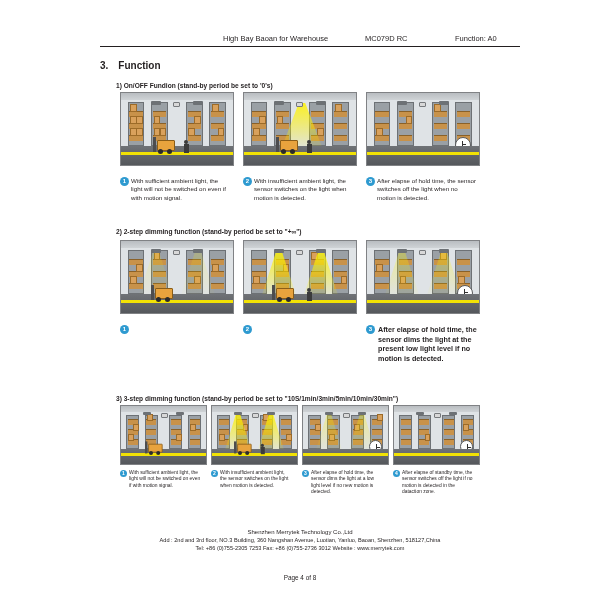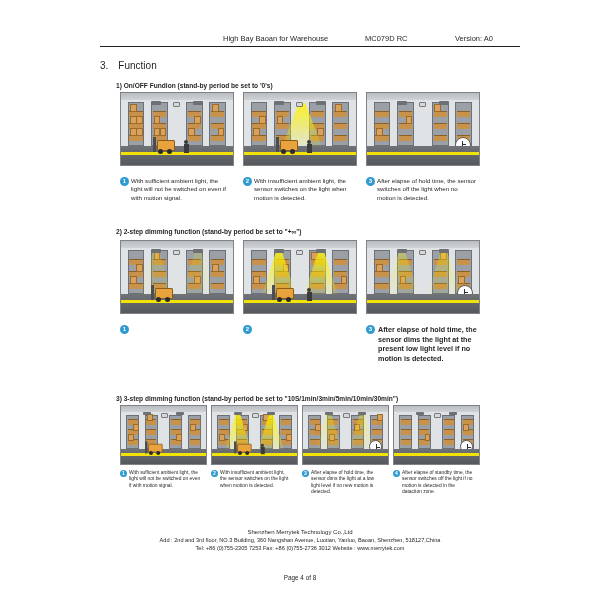--- a/index.html
+++ b/index.html
@@ -35,21 +35,21 @@
     position:absolute;left:125px;top:34px;width:395px;height:12px;
     font-size:7.5px;
   }
   .header-titles span{position:absolute;white-space:nowrap;}
   .ht-title{left:98px;}
   .ht-model{left:240px;}
   .ht-version{left:330px;}
 
   
   .section-head{
-    position:absolute;left:100px;top:60px;font-size:10px;font-weight:normal;
+    position:absolute;left:100px;top:60px;font-size:10px;font-weight:bold;
   }
   .section-head .num{margin-right:10px;}
 
   
   .sub-label{
     position:absolute;font-size:6.6px;font-weight:bold;
   }
   
   #blk1-label{left:116px;top:82px;}
   #blk2-label{left:116px;top:228px;}
@@ -142,21 +142,21 @@
   }
 </style>
 </head>
 <body>
 
 <div class="page">
 
   <div class="header-titles">
     <span class="ht-title">High Bay Baoan for Warehouse</span>
     <span class="ht-model">MC079D RC</span>
-    <span class="ht-version">Version: A0</span>
+    <span class="ht-version">Function: A0</span>
   </div>
   <div class="header-rule"></div>
 
   <div class="section-head">
     <span class="num">3.</span><span>Function</span>
   </div>
 
   <div class="sub-label" id="blk1-label">1) On/OFF Fundion (stand-by period be set to '0's)</div>
 
   <div class="panel" style="left:120px;top:92px;width:112px;height:72px;">

